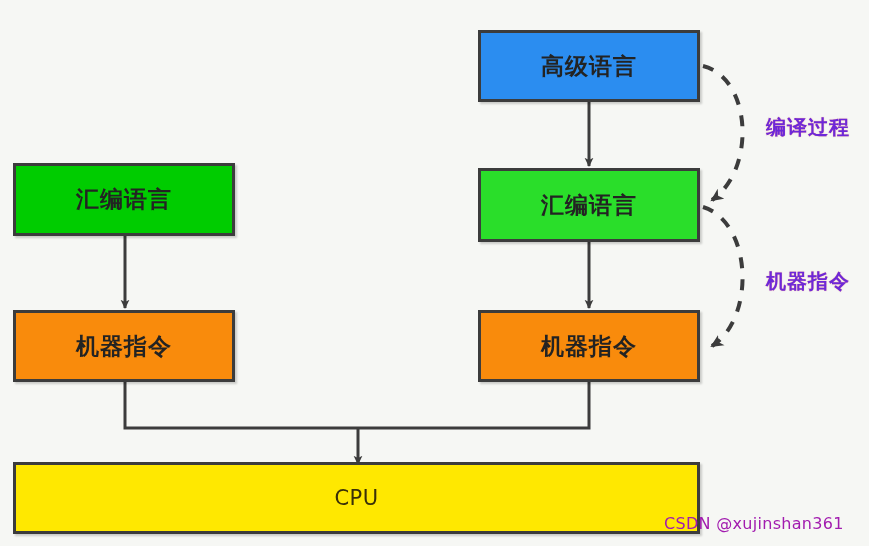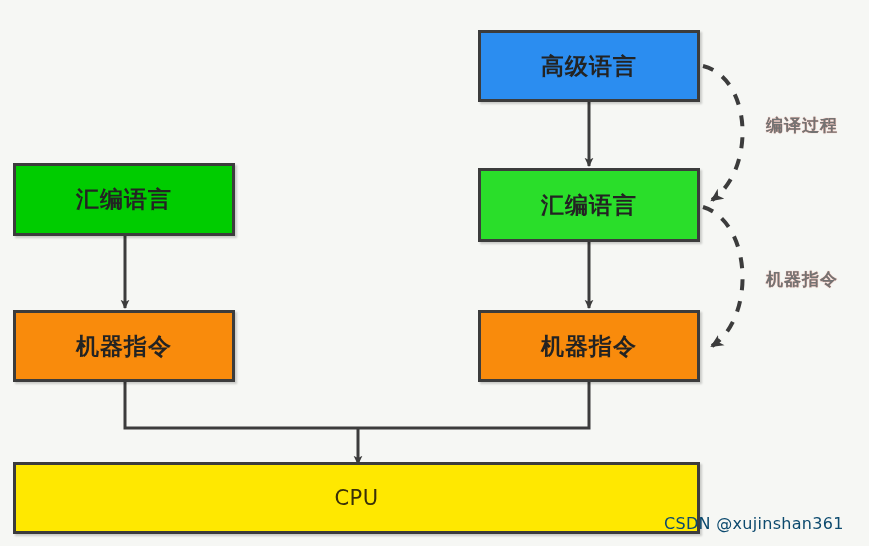--- a/index.html
+++ b/index.html
@@ -56,36 +56,36 @@
   
   #node-high-level-language { left: 478px; top: 30px;  width: 222px; height: 72px; }
   #node-assembly-left       { left: 13px;  top: 163px; width: 222px; height: 73px; }
   #node-assembly-right      { left: 478px; top: 168px; width: 222px; height: 74px; }
   #node-machine-left        { left: 13px;  top: 310px; width: 222px; height: 72px; }
   #node-machine-right       { left: 478px; top: 310px; width: 222px; height: 72px; }
   #node-cpu                 { left: 13px;  top: 462px; width: 687px; height: 72px; }
 
   .edge-label {
     position: absolute;
-    font-size: 17px;
+    font-size: 20px;
     font-weight: bold;
-    color: #737373;
+    color: #6d28d9;
     white-space: nowrap;
     letter-spacing: 1px;
     text-shadow: 0 0 1px rgba(251,59,30,0.5);
   }
   #label-compile  { left: 766px; top: 114px; }
   #label-assemble { left: 766px; top: 268px; }
 
   .watermark {
     position: absolute;
     left: 664px;
     top: 514px;
     font-size: 16px;
-    color: #0c4a6e;
+    color: #a21caf;
     white-space: nowrap;
     letter-spacing: 0.3px;
   }
 </style>
 </head>
 <body>
 
 <div id="canvas">
 
   <svg class="edges" viewBox="0 0 869 546" width="869" height="546">

